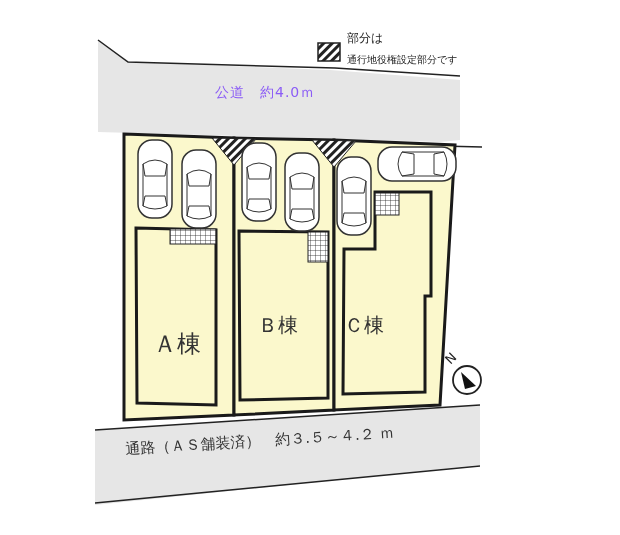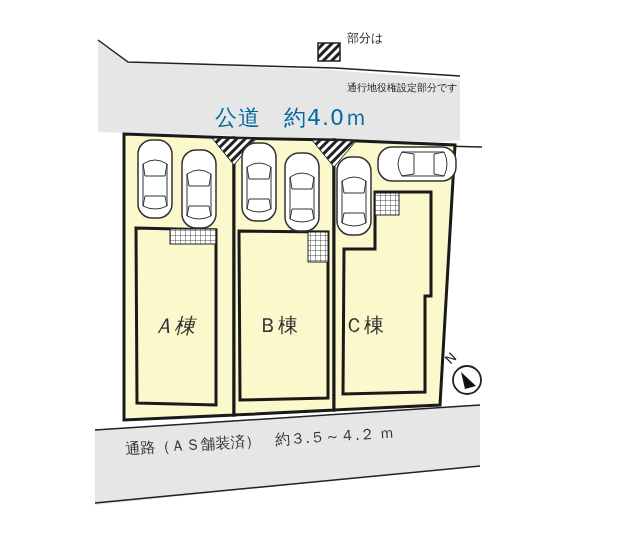--- a/index.html
+++ b/index.html
@@ -81,21 +81,21 @@
     <polygon points="-6,-8 9,6 -2,9" fill="#111"></polygon>
   </g>
   <text class="lbl" x="446" y="362" font-size="13" transform="rotate(-45 452 358)">N</text>
 
   <g>
     <rect x="318" y="43" width="22" height="18" fill="url(#hatch)" stroke="#222" stroke-width="1.5"></rect>
   </g>
 </svg>
 
 <div style="position:absolute;left:347px;top:32px;font-size:12px;color:#222;line-height:12px;">部分は</div>
-<div style="position:absolute;left:347px;top:54px;font-size:10px;color:#222;line-height:12px;margin-top:28px;">通行地役権設定部分です</div>
+<div style="position:absolute;left:347px;top:54px;font-size:10px;color:#222;line-height:12px;">通行地役権設定部分です</div>
 
-<div style="position:absolute;left:215px;top:103px;font-size:22px;color:#0369a1;letter-spacing:1px;">公道　約4.0ｍ</div>
+<div style="position:absolute;left:215px;top:84px;font-size:14px;color:#8b5cf6;letter-spacing:1px;">公道　約4.0ｍ</div>
 
-<div style="position:absolute;left:153px;top:312px;font-size:21px;color:#333;font-style:italic;">Ａ棟</div>
+<div style="position:absolute;left:153px;top:328px;font-size:24px;color:#333;">Ａ棟</div>
 <div style="position:absolute;left:258px;top:312px;font-size:20px;color:#333;font-family:Liberation Mono, monospace;">Ｂ棟</div>
 <div style="position:absolute;left:344px;top:312px;font-size:20px;color:#333;">Ｃ棟</div>
 
 <div style="position:absolute;left:125px;top:440px;font-size:15px;color:#333;transform:rotate(-3.5deg);transform-origin:left top;white-space:nowrap;">通路（ＡＳ舗装済）　約３.５～４.２ ｍ</div>
 
 </body></html>

